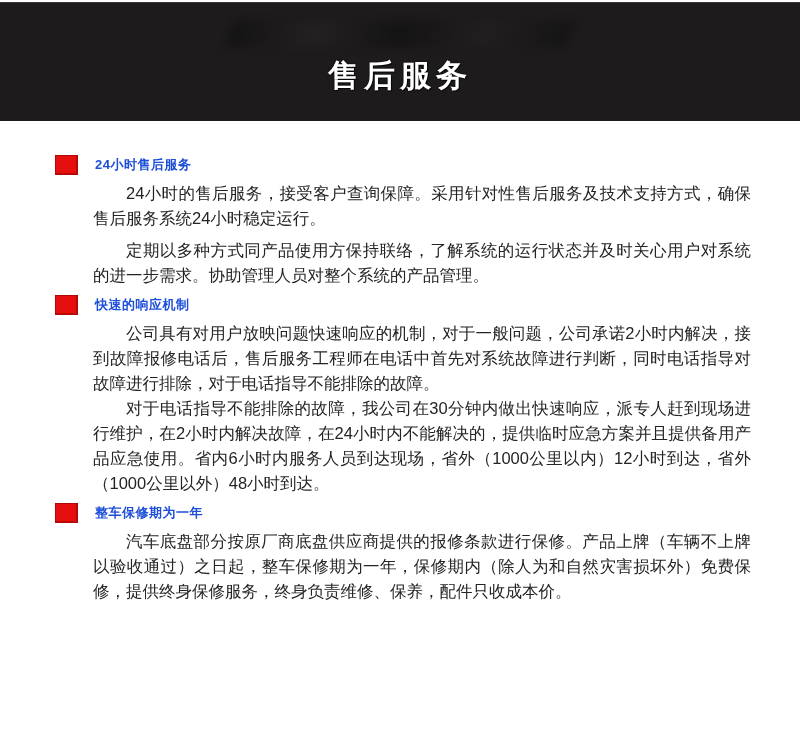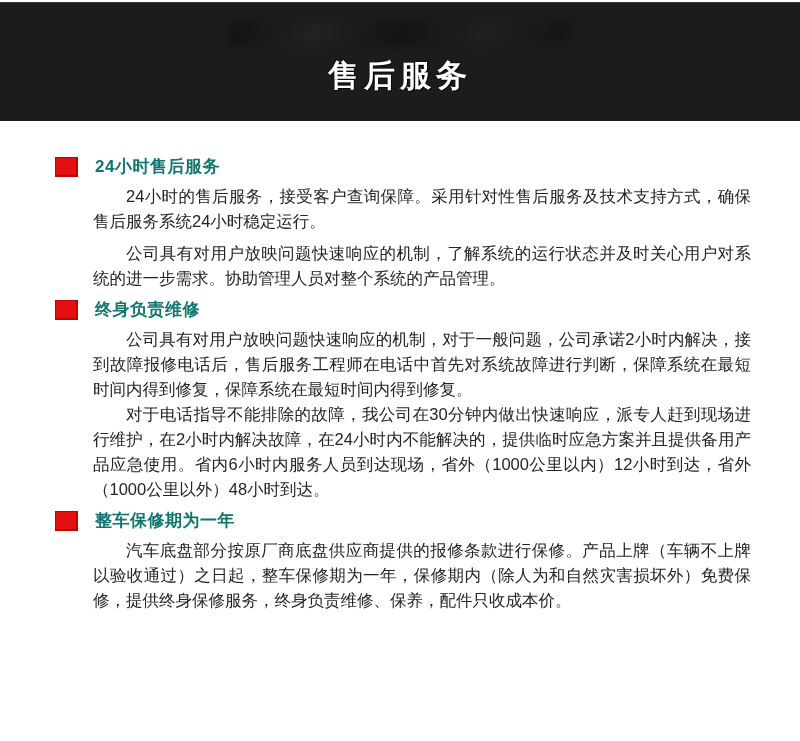--- a/index.html
+++ b/index.html
@@ -68,23 +68,23 @@
   }
   .bullet {
     width: 23px;
     height: 20px;
     background: #e60f0f;
     border: 1px solid #b20808;
     box-shadow: inset -1px -1px 0 rgba(150,0,0,0.5);
     flex: 0 0 auto;
   }
   .section-heading {
-    font-size: 17px;
+    font-size: 13px;
     font-weight: bold;
-    color: #0f766e;
+    color: #1d4ed8;
     letter-spacing: 0.5px;
   }
   .section-body { margin-left: 38px; width: 658px; }
   .para {
     font-size: 16.5px;
     line-height: 25px;
     color: #242424;
     text-indent: 2em;
     text-align: justify;
   }
@@ -106,31 +106,31 @@
         <span class="bullet"></span>
         <span class="section-heading">24小时售后服务</span>
       </div>
       <div class="section-body">
         <p class="para">24小时的售后服务，接受客户查询保障。采用针对性售后服务及技术支持方式，确保售后服务系统24小时稳定运行。</p>
       </div>
     </div>
 
     <div class="section">
       <div class="section-body">
-        <p class="para">公司具有对用户放映问题快速响应的机制，了解系统的运行状态并及时关心用户对系统的进一步需求。协助管理人员对整个系统的产品管理。</p>
+        <p class="para">定期以多种方式同产品使用方保持联络，了解系统的运行状态并及时关心用户对系统的进一步需求。协助管理人员对整个系统的产品管理。</p>
       </div>
     </div>
 
     <div class="section">
       <div class="section-header">
         <span class="bullet"></span>
-        <span class="section-heading">终身负责维修</span>
+        <span class="section-heading">快速的响应机制</span>
       </div>
       <div class="section-body">
-        <p class="para">公司具有对用户放映问题快速响应的机制，对于一般问题，公司承诺2小时内解决，接到故障报修电话后，售后服务工程师在电话中首先对系统故障进行判断，保障系统在最短时间内得到修复，保障系统在最短时间内得到修复。</p>
+        <p class="para">公司具有对用户放映问题快速响应的机制，对于一般问题，公司承诺2小时内解决，接到故障报修电话后，售后服务工程师在电话中首先对系统故障进行判断，同时电话指导对故障进行排除，对于电话指导不能排除的故障。</p>
         <p class="para">对于电话指导不能排除的故障，我公司在30分钟内做出快速响应，派专人赶到现场进行维护，在2小时内解决故障，在24小时内不能解决的，提供临时应急方案并且提供备用产品应急使用。省内6小时内服务人员到达现场，省外（1000公里以内）12小时到达，省外（1000公里以外）48小时到达。</p>
       </div>
     </div>
 
     <div class="section">
       <div class="section-header">
         <span class="bullet"></span>
         <span class="section-heading">整车保修期为一年</span>
       </div>
       <div class="section-body">

